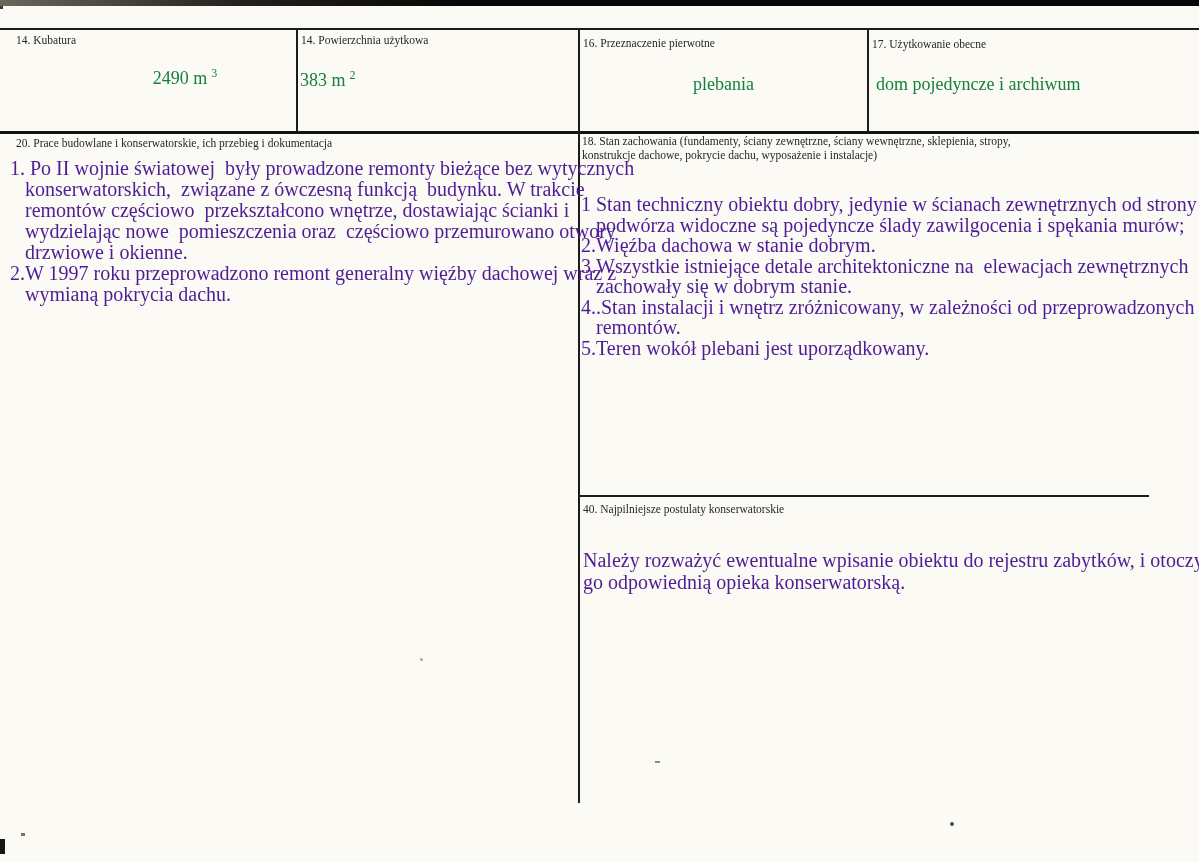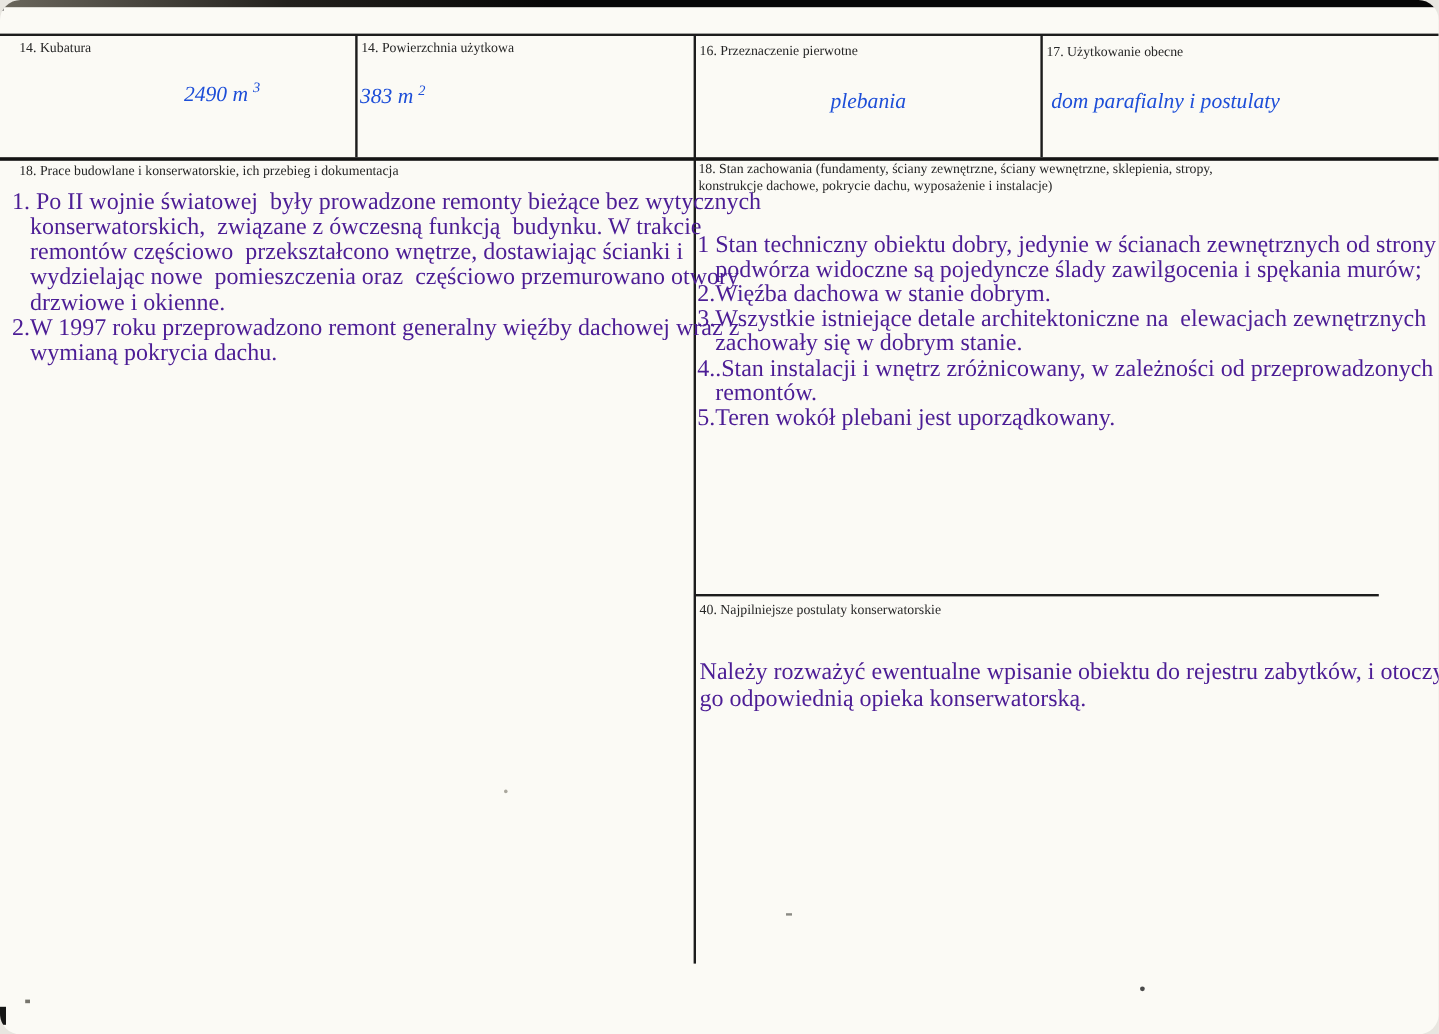--- a/index.html
+++ b/index.html
@@ -3,36 +3,34 @@
 <meta charset="utf-8">
 <style>
   html,body{margin:0;padding:0;background:#e8e6e0;}
   .page{
     position:relative;
     width:1199px;height:862px;
     background:#fbfaf5;
     font-family:"Liberation Serif", serif;
     color:#1e1e1e;
     overflow:hidden;
-    border-radius:17px;
   }
   .hline,.vline{position:absolute;background:#1c1c1c;}
   .cell-label{
     position:absolute;
     font-size:11.5px;
     color:#262626;
     white-space:pre;
     line-height:14px;
   }
   .cell-value{
     position:absolute;
     font-size:18px;
-    color:#1d4ed8;
+    color:#15803d;
     white-space:nowrap;
-    font-style:italic;
   }
   .cell-value sup{
     font-size:12px;
     margin-left:4px;
   }
   .body-text{
     position:absolute;
     font-size:20px;
     color:#4c1d95;
     white-space:pre;
@@ -67,25 +65,25 @@
     <div class="cell-value" style="left:300px;top:68px;width:230px;"><span>383 m</span><sup>2</sup></div>
   </div>
 
   <div>
     <div class="cell-label" style="left:583px;top:36px;">16. Przeznaczenie pierwotne</div>
     <div class="cell-value" style="left:580px;top:74px;width:287px;text-align:center;">plebania</div>
   </div>
 
   <div>
     <div class="cell-label" style="left:872px;top:37px;">17. Użytkowanie obecne</div>
-    <div class="cell-value" style="left:876px;top:74px;">dom parafialny i postulaty</div>
+    <div class="cell-value" style="left:876px;top:74px;">dom pojedyncze i archiwum</div>
   </div>
 
   <div>
-    <div class="cell-label" style="left:16px;top:136px;">18. Prace budowlane i konserwatorskie, ich przebieg i dokumentacja</div>
+    <div class="cell-label" style="left:16px;top:136px;">20. Prace budowlane i konserwatorskie, ich przebieg i dokumentacja</div>
     <div class="body-text" style="left:10px;top:158px;line-height:21px;">1. Po II wojnie światowej  były prowadzone remonty bieżące bez wytycznych
    konserwatorskich,  związane z ówczesną funkcją  budynku. W trakcie
    remontów częściowo  przekształcono wnętrze, dostawiając ścianki i
    wydzielając nowe  pomieszczenia oraz  częściowo przemurowano otwory
    drzwiowe i okienne.
 2.W 1997 roku przeprowadzono remont generalny więźby dachowej wraz z
    wymianą pokrycia dachu.</div>
   </div>
 
   <div>

